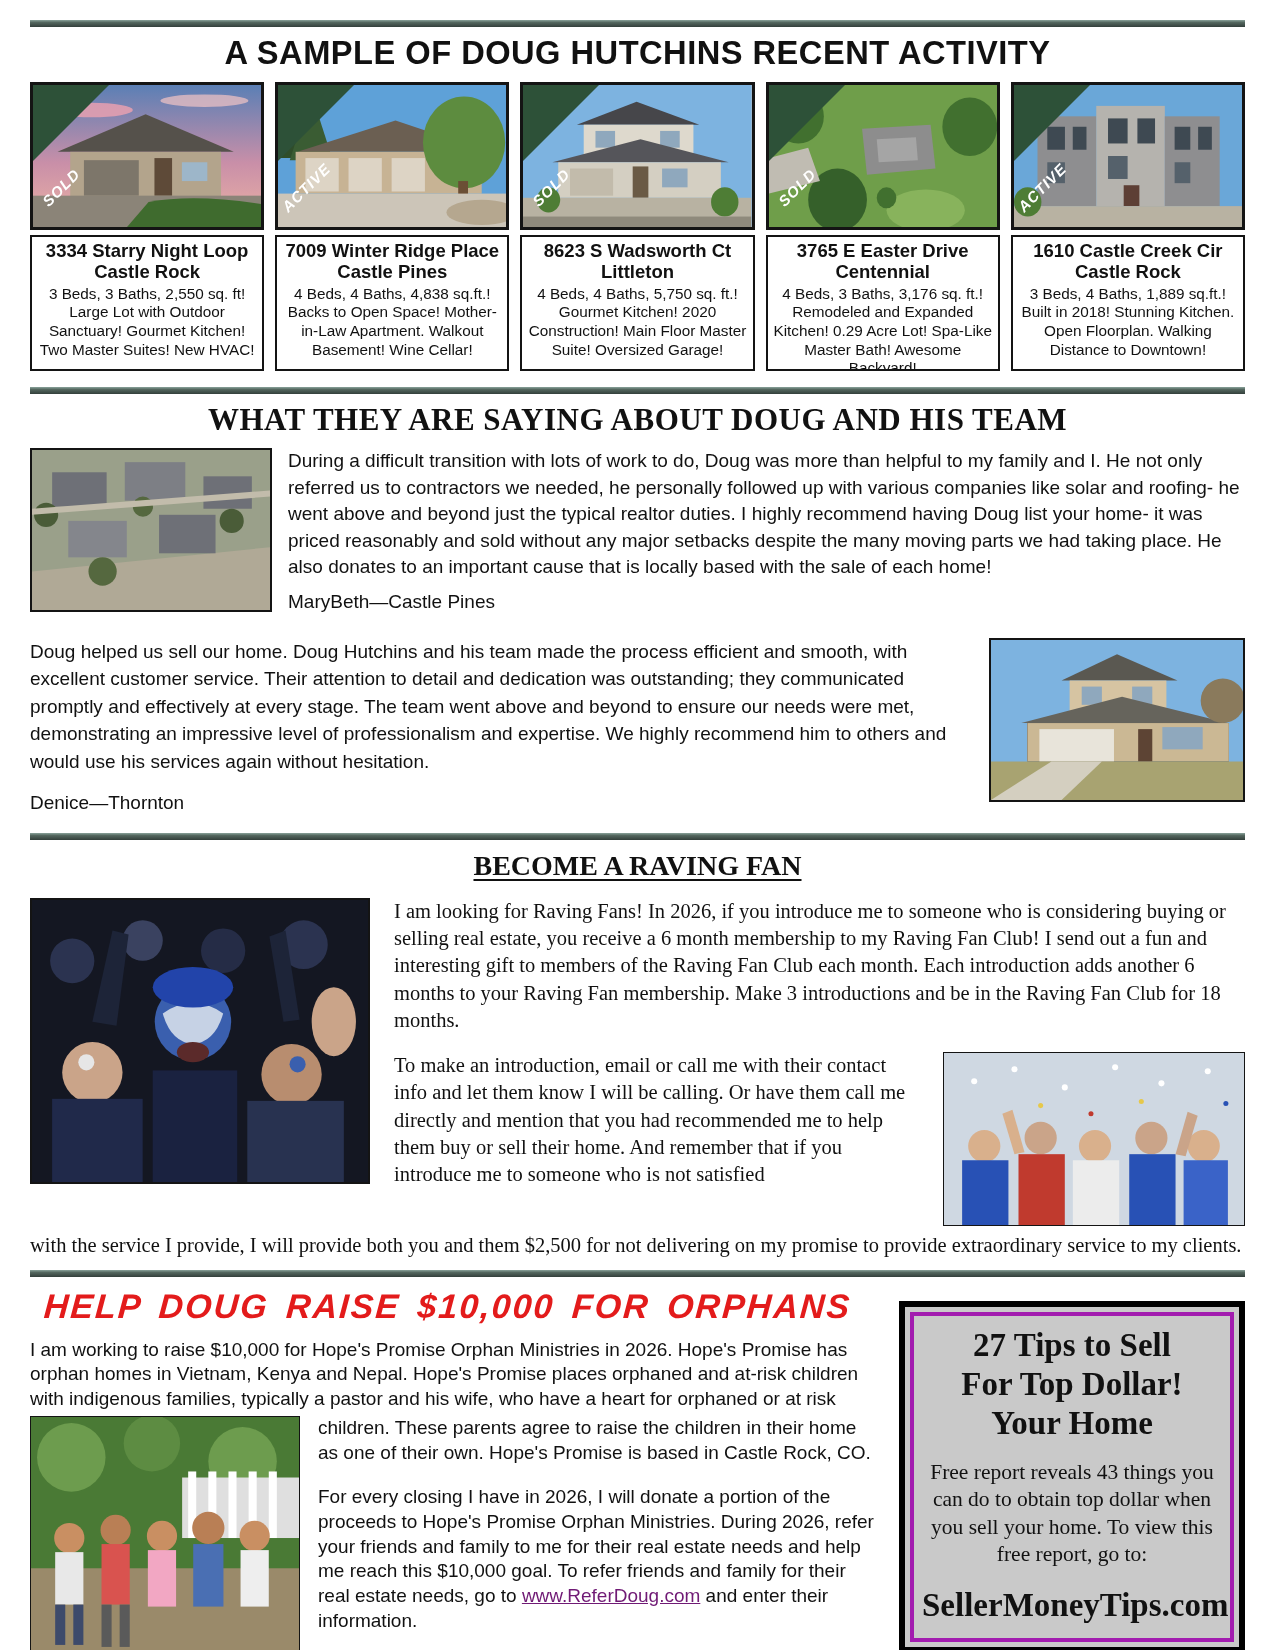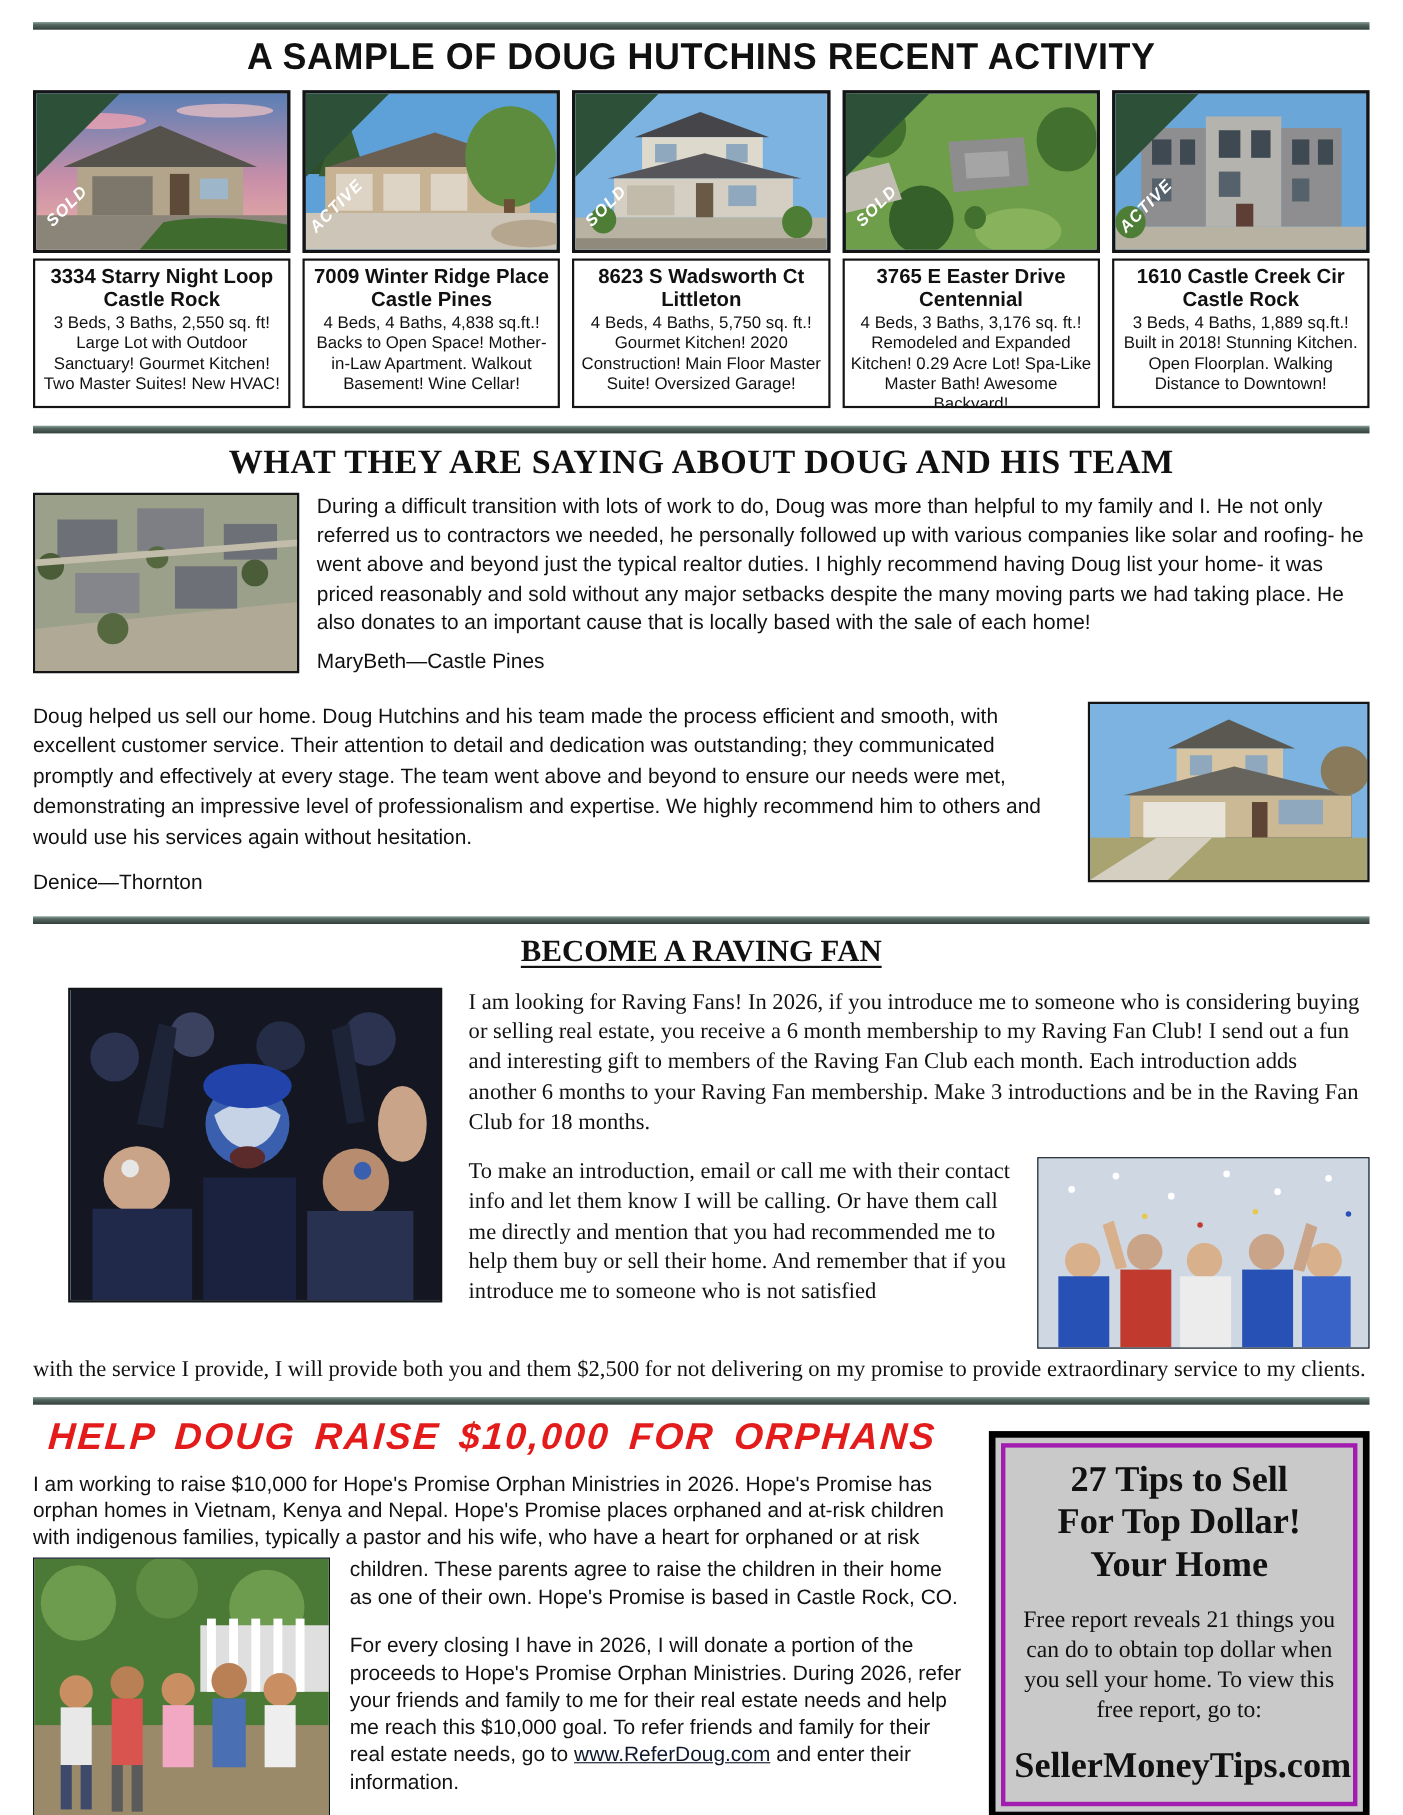--- a/index.html
+++ b/index.html
@@ -35,40 +35,40 @@
   .t-attr.first{padding-right:125px;}
   .t-row2{display:flex;gap:24px;margin-top:22px;}
   .t-row2 .t-col{flex:1;font-size:19px;line-height:1.45;}
   .t-attr.second{padding-right:40px;margin-top:14px;}
   .t-photo2{width:252px;height:160px;}
   .rule.mid{margin-top:16px;}
   
   .fan-title{font-family:"Liberation Serif",serif;font-weight:700;font-size:28px;text-align:center;
              margin:10px 0 16px 0;}
   .fan-title span{text-decoration:underline;text-underline-offset:4px;}
-  .fan-cols{display:flex;gap:24px;margin-left:32px;}
+  .fan-cols{display:flex;gap:24px;}
   .fan-photo1{width:336px;height:282px;}
   .fan-right{flex:1;font-family:"Liberation Serif",serif;font-size:20.5px;line-height:1.33;}
   .fan-mid{display:flex;gap:22px;margin-top:18px;}
   .fan-mid p{margin:0;flex:1;}
   .fan-photo2{width:300px;height:172px;border-width:1px;}
   .fan-right p{margin:0;}
   .fan-overflow{font-family:"Liberation Serif",serif;font-size:20.5px;line-height:1.35;margin:6px 0 10px 0;}
   
   .sec-orphans{position:relative;margin-top:8px;}
   .orph-left{width:845px;}
   .orph-headline{color:#e31b1b;font-style:italic;font-weight:700;font-size:34px;
                  letter-spacing:2px;word-spacing:6px;margin:10px 0 12px 14px;transform:skewX(-4deg);}
   .orph-left p{margin:0;font-size:19px;line-height:1.3;}
   .orph-row{display:flex;gap:18px;margin-top:4px;}
   .orph-photo{width:268px;height:238px;border-width:1px;}
   .orph-texts{flex:1;}
   .orph-texts p{font-size:19px;line-height:1.3;margin:0;}
   .orph-texts p+p{margin-top:20px;}
-  a.refer-link{color:#0f172a;text-decoration:underline;}
+  a.refer-link{color:#701a75;text-decoration:underline;}
   
   .tips-box{position:absolute;top:14px;right:0;width:346px;border:6px solid #000;
             background:#c9c9c9;padding:5px;box-sizing:border-box;}
   .tips-inner{border:4px solid #a21caf;padding:10px 8px 14px 8px;text-align:center;
               font-family:"Liberation Serif",serif;}
   .tips-title{font-size:33px;font-weight:700;line-height:1.18;}
   .tips-body{font-size:21.5px;line-height:1.28;margin-top:16px;}
   .tips-site{font-size:33px;font-weight:700;margin-top:18px;}
 </style>
 </head>
@@ -382,19 +382,19 @@
       </div>
     </div>
 
     <div class="tips-box">
       <div class="tips-inner">
         <div class="tips-title">
           <div>27 Tips to Sell</div>
           <div>For Top Dollar!</div>
           <div>Your Home</div>
         </div>
-        <div class="tips-body">Free report reveals 21 things you can do to obtain top dollar when you sell your home.  To view this free report, go to:</div>
+        <div class="tips-body">Free report reveals 43 things you can do to obtain top dollar when you sell your home.  To view this free report, go to:</div>
         <div class="tips-site">SellerMoneyTips.com</div>
       </div>
     </div>
   </div>
 
 </div>
 
 </body></html>

